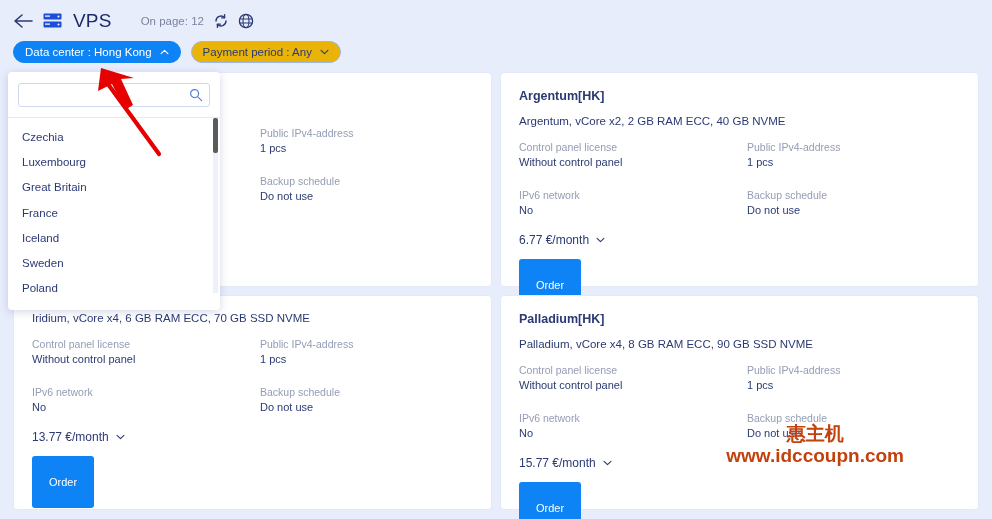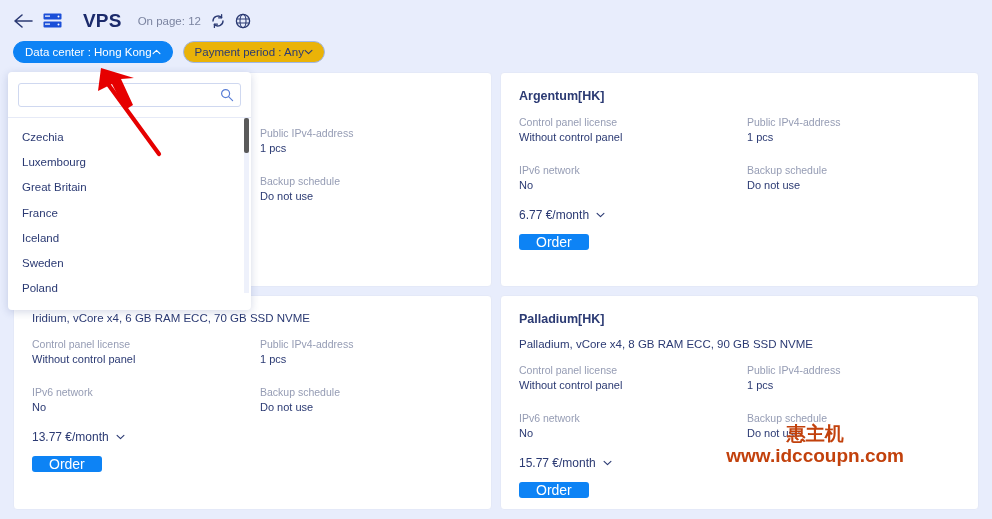--- a/index.html
+++ b/index.html
@@ -12,30 +12,30 @@
   .page { position: relative; width: 992px; height: 519px; }
 
   
   .header {
     display: flex; align-items: center; gap: 9px;
     padding: 9px 0 0 12px; height: 32px;
   }
   .back-arrow { width: 22px; height: 18px; display: block; }
   .srv-icon { width: 19px; height: 15px; display: block; }
   .title {
-    font-size: 19px; font-weight: bold; color: #1b2a6b;
-    letter-spacing: .2px; margin-left: 12px;
-  }
-  .onpage { font-size: 11.5px; color: #7b84a0; margin-left: 7px; }
+    font-size: 19px; font-weight: normal; color: #1b2a6b;
+    letter-spacing: .2px; margin-left: 2px;
+  }
+  .onpage { font-size: 11.5px; color: #7b84a0; margin-left: 20px; }
   .hicon { width: 16px; height: 16px; display: block; cursor: pointer; }
 
   
   .filters { display: flex; gap: 10px; padding: 9px 0 0 13px; }
   .chip {
-    display: inline-flex; align-items: center; gap: 0;
+    display: inline-flex; align-items: center; gap: 8px;
     height: 22px; padding: 0 11px;
     border-radius: 12px; font-size: 11.5px; cursor: pointer;
     white-space: nowrap;
   }
   .chip.primary { background: #0d83f5; color: #fff; border: 1px solid #0d83f5; }
   .chip.ghost { background: #eab308; color: #2b3a73; border: 1px solid #9fb6e8; }
   .chev { width: 9px; height: 6px; display: block; }
 
   
   .grid {
@@ -60,27 +60,27 @@
   .spec-label { font-size: 10.5px; color: #959cb4; line-height: 1.45; }
   .spec-value { font-size: 11px; color: #2b3a73; line-height: 1.45; }
   .price {
     display: inline-flex; align-items: center; gap: 7px;
     font-size: 12px; color: #2b3a73; margin-top: 14px; cursor: pointer;
   }
   .order-btn {
     display: block; margin-top: 11px;
     background: #0d83f5; color: #fff; border: none; border-radius: 3px;
     font-family: "Liberation Sans", sans-serif;
-    font-size: 14px; padding: 0 17px; cursor: pointer;
+    font-size: 11px; padding: 20px 17px; cursor: pointer;
   }
 
   
   .dropdown {
     position: absolute; left: 8px; top: 72px;
-    width: 243px; height: 238px;
+    width: 212px; height: 238px;
     background: #fff; border-radius: 4px;
     box-shadow: 0 2px 9px rgba(40,60,130,.20);
     z-index: 30; overflow: hidden;
   }
   .dd-search-wrap { padding: 11px 10px 10px 10px; }
   .dd-search {
     position: relative; height: 24px;
     border: 1px solid #cfd8f0; border-radius: 3px; background: #fff;
   }
   .dd-search input {
@@ -197,20 +197,21 @@
         </div>
         <div>
           <div class="spec-label">Backup schedule</div>
           <div class="spec-value">Do not use</div>
         </div>
       </div>
     </div>
 
     <div class="card">
       <div class="card-title">Argentum[HK]</div>
+      <div class="card-sub">Argentum, vCore x2, 2 GB RAM ECC, 40 GB NVME</div>
       <div class="specs">
         <div>
           <div class="spec-label">Control panel license</div>
           <div class="spec-value">Without control panel</div>
         </div>
         <div>
           <div class="spec-label">Public IPv4-address</div>
           <div class="spec-value">1 pcs</div>
         </div>
         <div>

